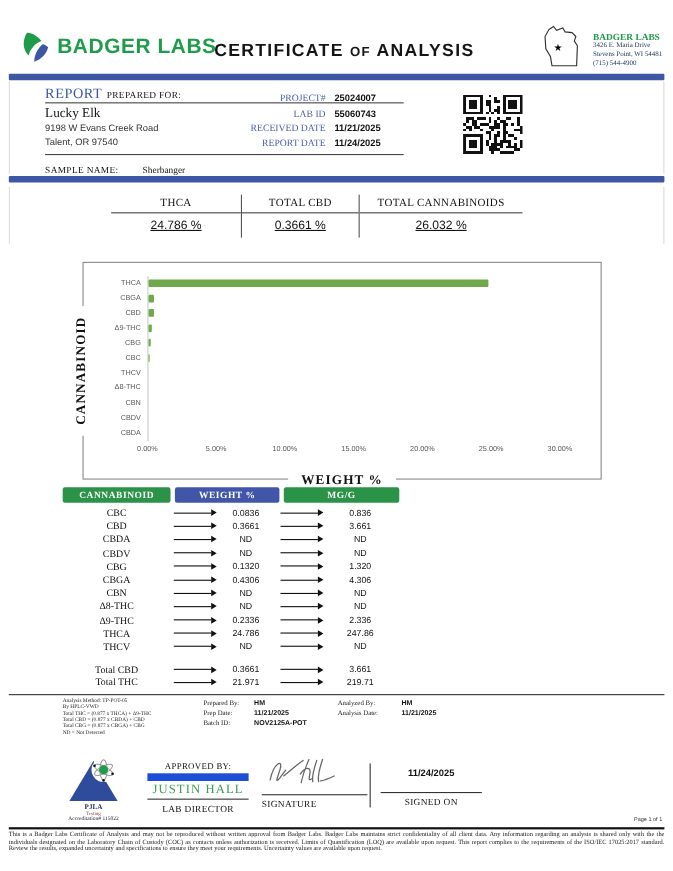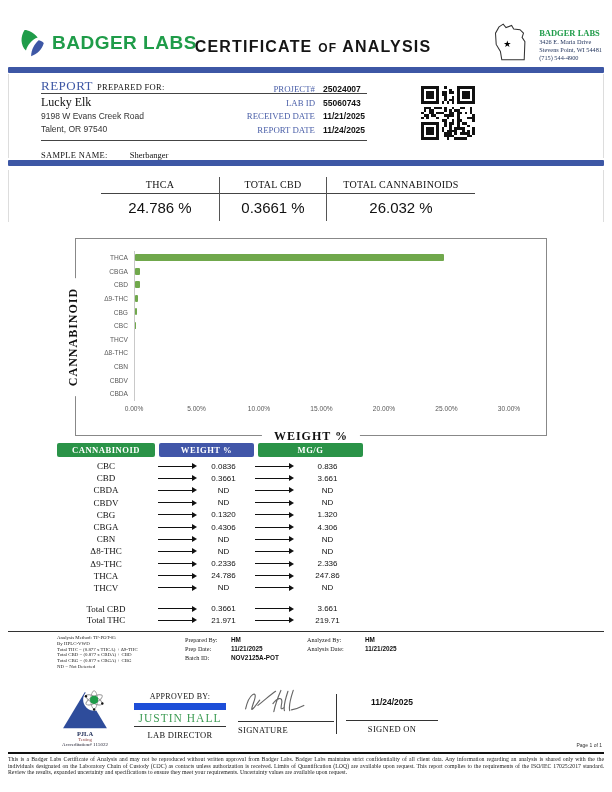--- a/index.html
+++ b/index.html
@@ -27,39 +27,39 @@
   
   .report{position:absolute;left:8px;right:8px;top:74px;height:84px;
           border-left:1px solid #ddd;border-right:1px solid #ddd;}
   .rep-head{position:absolute;left:32px;top:2px;}
   .rep-title{color:#3D57A5;font-size:13px;letter-spacing:.5px;}
   .rep-sub{font-size:8.5px;letter-spacing:.3px;}
   .rep-rule1{position:absolute;left:32px;width:326px;top:19px;border-top:1px solid #444;}
   .client{position:absolute;left:32px;top:21px;}
   .client-name{font-size:12px;}
   .client-addr{font-family:"Liberation Sans",sans-serif;font-size:8.5px;color:#333;line-height:13px;}
-  .meta{position:absolute;left:158px;top:8px;width:206px;}
+  .meta{position:absolute;left:139px;top:8px;width:206px;}
   .meta-row{display:flex;height:13.8px;align-items:center;}
   .meta-lab{flex:1;text-align:right;color:#4A5FA8;font-size:8.8px;padding-right:8px;}
   .meta-val{width:50px;text-align:left;font-family:"Liberation Sans",sans-serif;
             font-weight:700;font-size:8.5px;}
   .qr{position:absolute;left:412px;top:12px;width:54px;height:54px;}
   .rep-rule2{position:absolute;left:32px;width:326px;top:66px;border-top:1px solid #444;}
   .sample{position:absolute;left:32px;top:70px;}
   .sample-lab{font-size:8.5px;letter-spacing:.3px;}
   .sample-val{font-family:Liberation Serif, serif;font-size:8.5px;margin-left:18px;}
 
   
   .summary{position:absolute;left:8px;right:8px;top:170px;height:52px;
            border-left:1px solid #ddd;border-right:1px solid #ddd;}
   .sum-row{position:absolute;left:92px;top:7px;display:flex;}
   .sum-cell{text-align:center;}
   .sum-cell:nth-child(-n+2){border-right:1px solid #555;}
   .sum-h{border-bottom:1px solid #444;padding:2px 0 3px;font-size:10px;letter-spacing:.3px;}
-  .sum-v{font-family:"Liberation Sans",sans-serif;font-size:15px;padding:5px 0;}
+  .sum-v{font-family:"Liberation Sans",sans-serif;font-size:11px;padding:5px 0;text-decoration:underline;}
 
   
   .chart{position:absolute;left:75px;top:238px;width:470px;height:196px;border:1px solid #888;}
   .chart-title{position:absolute;top:-8px;left:50%;transform:translateX(-50%);background:#fff;
                padding:0 10px;font-size:13px;font-weight:700;letter-spacing:.8px;white-space:nowrap;}
   .chart-ylab{position:absolute;left:-10px;top:50%;transform:translateY(-50%) rotate(180deg);
               writing-mode:vertical-rl;background:#fff;padding:10px 0;font-size:12px;
               font-weight:700;letter-spacing:1px;}
   .chart-xlab{position:absolute;bottom:-9px;left:50%;transform:translateX(-50%);background:#fff;
               padding:0 12px;font-size:12px;font-weight:700;letter-spacing:1px;white-space:nowrap;}

